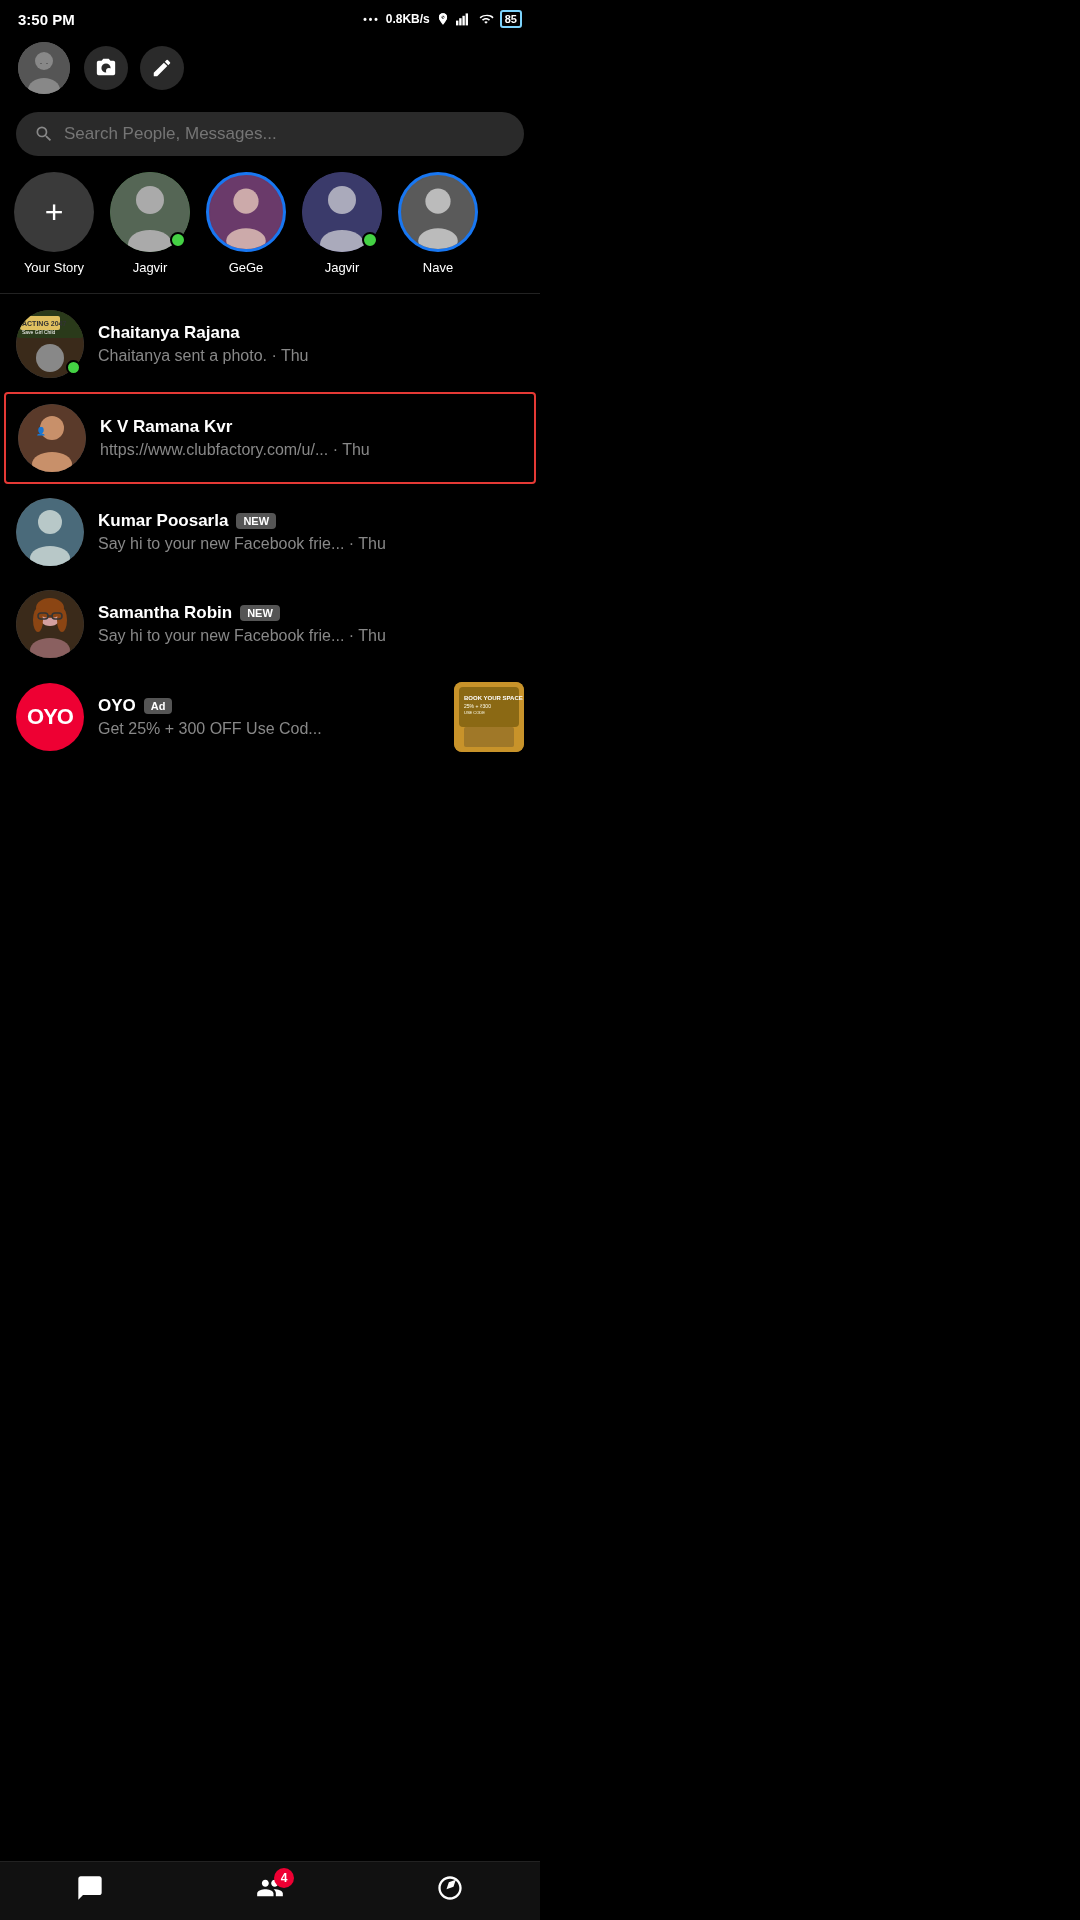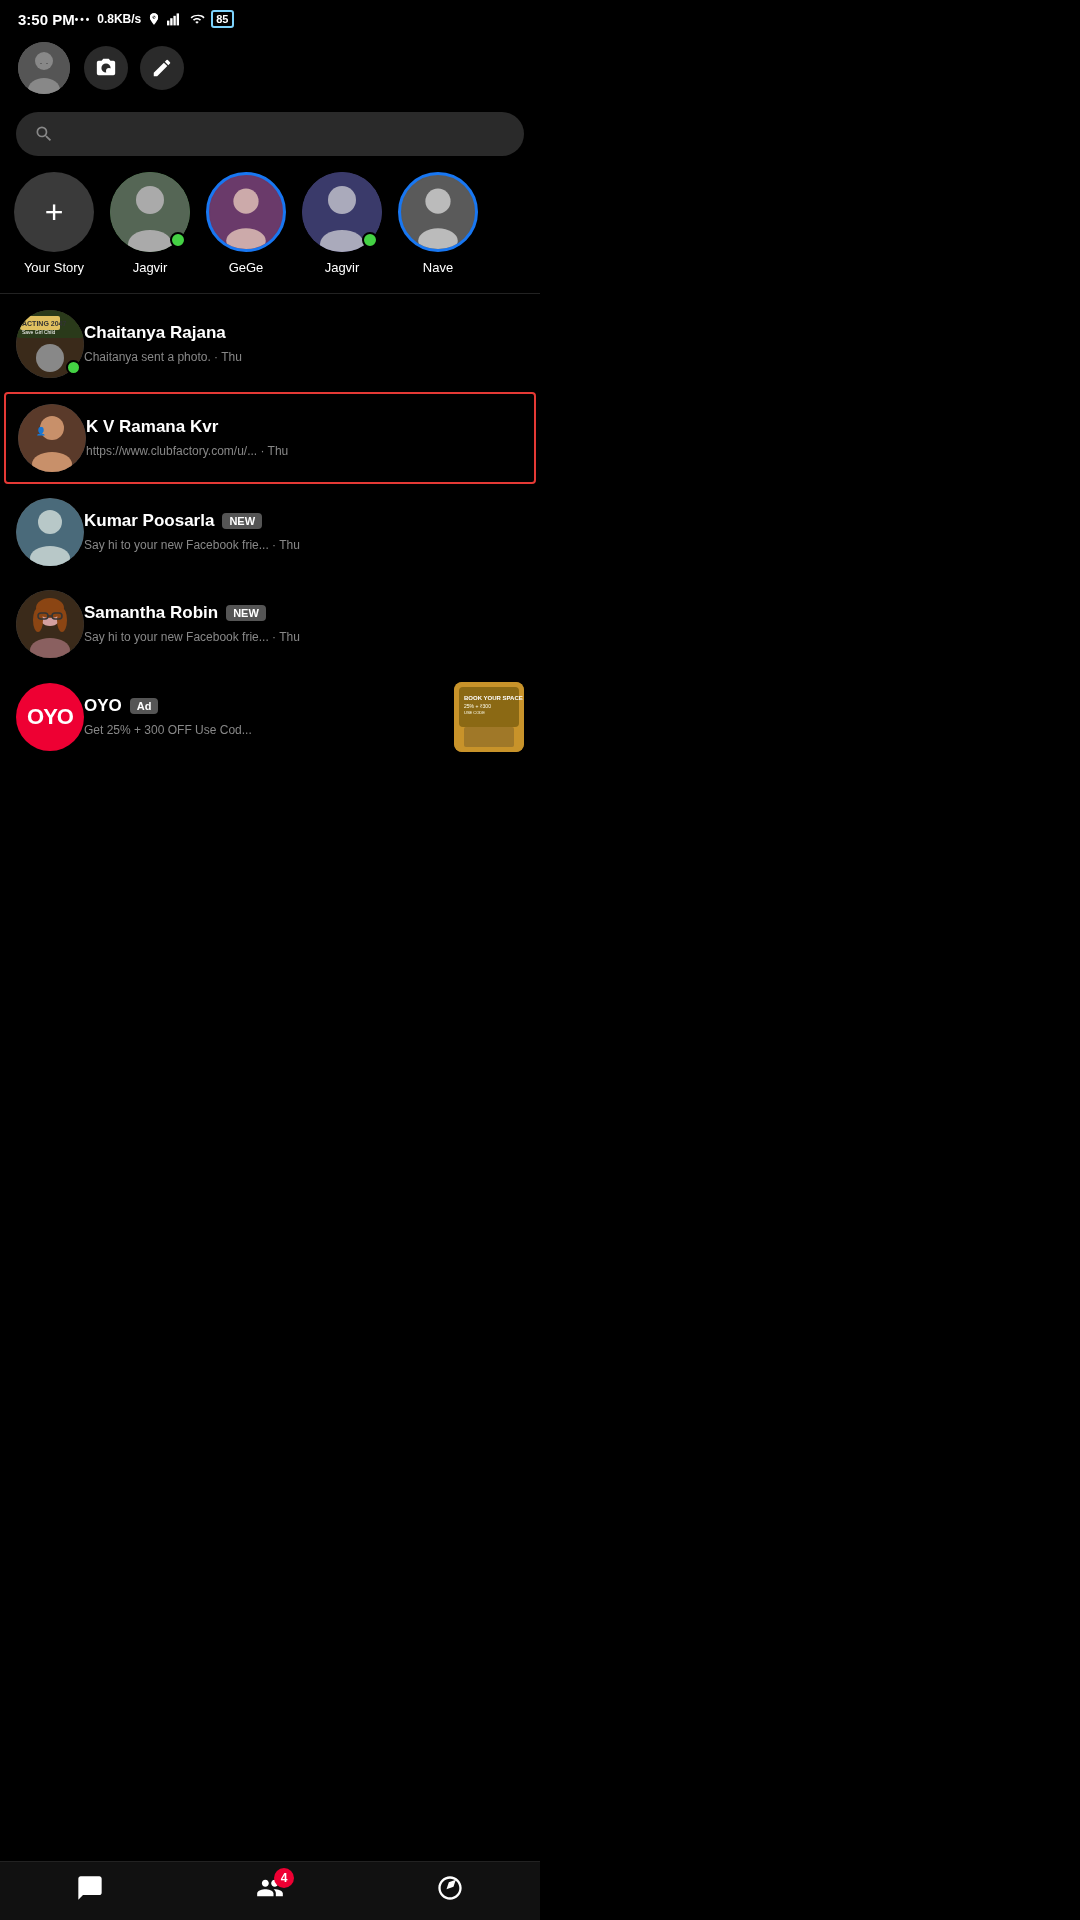--- a/index.html
+++ b/index.html
@@ -11,20 +11,21 @@
       width: 540px;
       min-height: 960px;
       overflow-x: hidden;
       position: relative;
     }
 
     
     .status-bar {
       display: flex;
       align-items: center;
+      justify-content: space-between;
       padding: 10px 18px 6px;
       font-size: 13px;
       font-weight: 600;
     }
     .status-time { font-size: 15px; font-weight: 700; }
     .status-right {
       display: flex;
       align-items: center;
       gap: 6px;
       font-size: 12px;
@@ -151,20 +152,21 @@
       background: #222;
       margin: 0 0 4px;
     }
 
     
     .chat-list { padding: 0; }
     .chat-item {
       display: flex;
       align-items: center;
       padding: 12px 16px;
+      gap: 14px;
       cursor: pointer;
       position: relative;
     }
     .chat-item.selected {
       border: 2.5px solid #e53935;
       border-radius: 4px;
       margin: 2px 4px;
       padding: 10px 12px;
     }
     .chat-avatar-wrap {
@@ -208,21 +210,21 @@
     }
     .badge-ad {
       background: #555;
       color: #fff;
       font-size: 11px;
       font-weight: 700;
       padding: 2px 7px;
       border-radius: 4px;
     }
     .chat-preview {
-      font-size: 12px;
+      font-size: 16px;
       color: #888;
       white-space: nowrap;
       overflow: hidden;
       text-overflow: ellipsis;
       max-width: 320px;
       text-align: center;
     }
     .chat-ad-thumb {
       width: 70px; height: 70px;
       border-radius: 8px;
@@ -345,20 +347,21 @@
           <path d="M3 17.25V21h3.75L17.81 9.94l-3.75-3.75L3 17.25zM20.71 7.04a1 1 0 000-1.41l-2.34-2.34a1 1 0 00-1.41 0l-1.83 1.83 3.75 3.75 1.83-1.83z"></path>
         </svg>
     </div>
   </div>
 </div>
 
 <div class="search-bar">
   <svg viewBox="0 0 24 24">
       <path d="M15.5 14h-.79l-.28-.27A6.47 6.47 0 0016 9.5 6.5 6.5 0 109.5 16c1.61 0 3.09-.59 4.23-1.57l.27.28v.79l5 4.99L20.49 19l-4.99-5zm-6 0C7.01 14 5 11.99 5 9.5S7.01 5 9.5 5 14 7.01 14 9.5 11.99 14 9.5 14z"></path>
     </svg>
+  <input type="text" readonly="" placeholder="Search People, Messages..." style="">
 </div>
 
 <div class="stories-row">
 
   <div class="story-item">
     <div class="story-add-btn">+</div>
     <span class="story-label">Your Story</span>
   </div>
 
   <div class="story-item">

